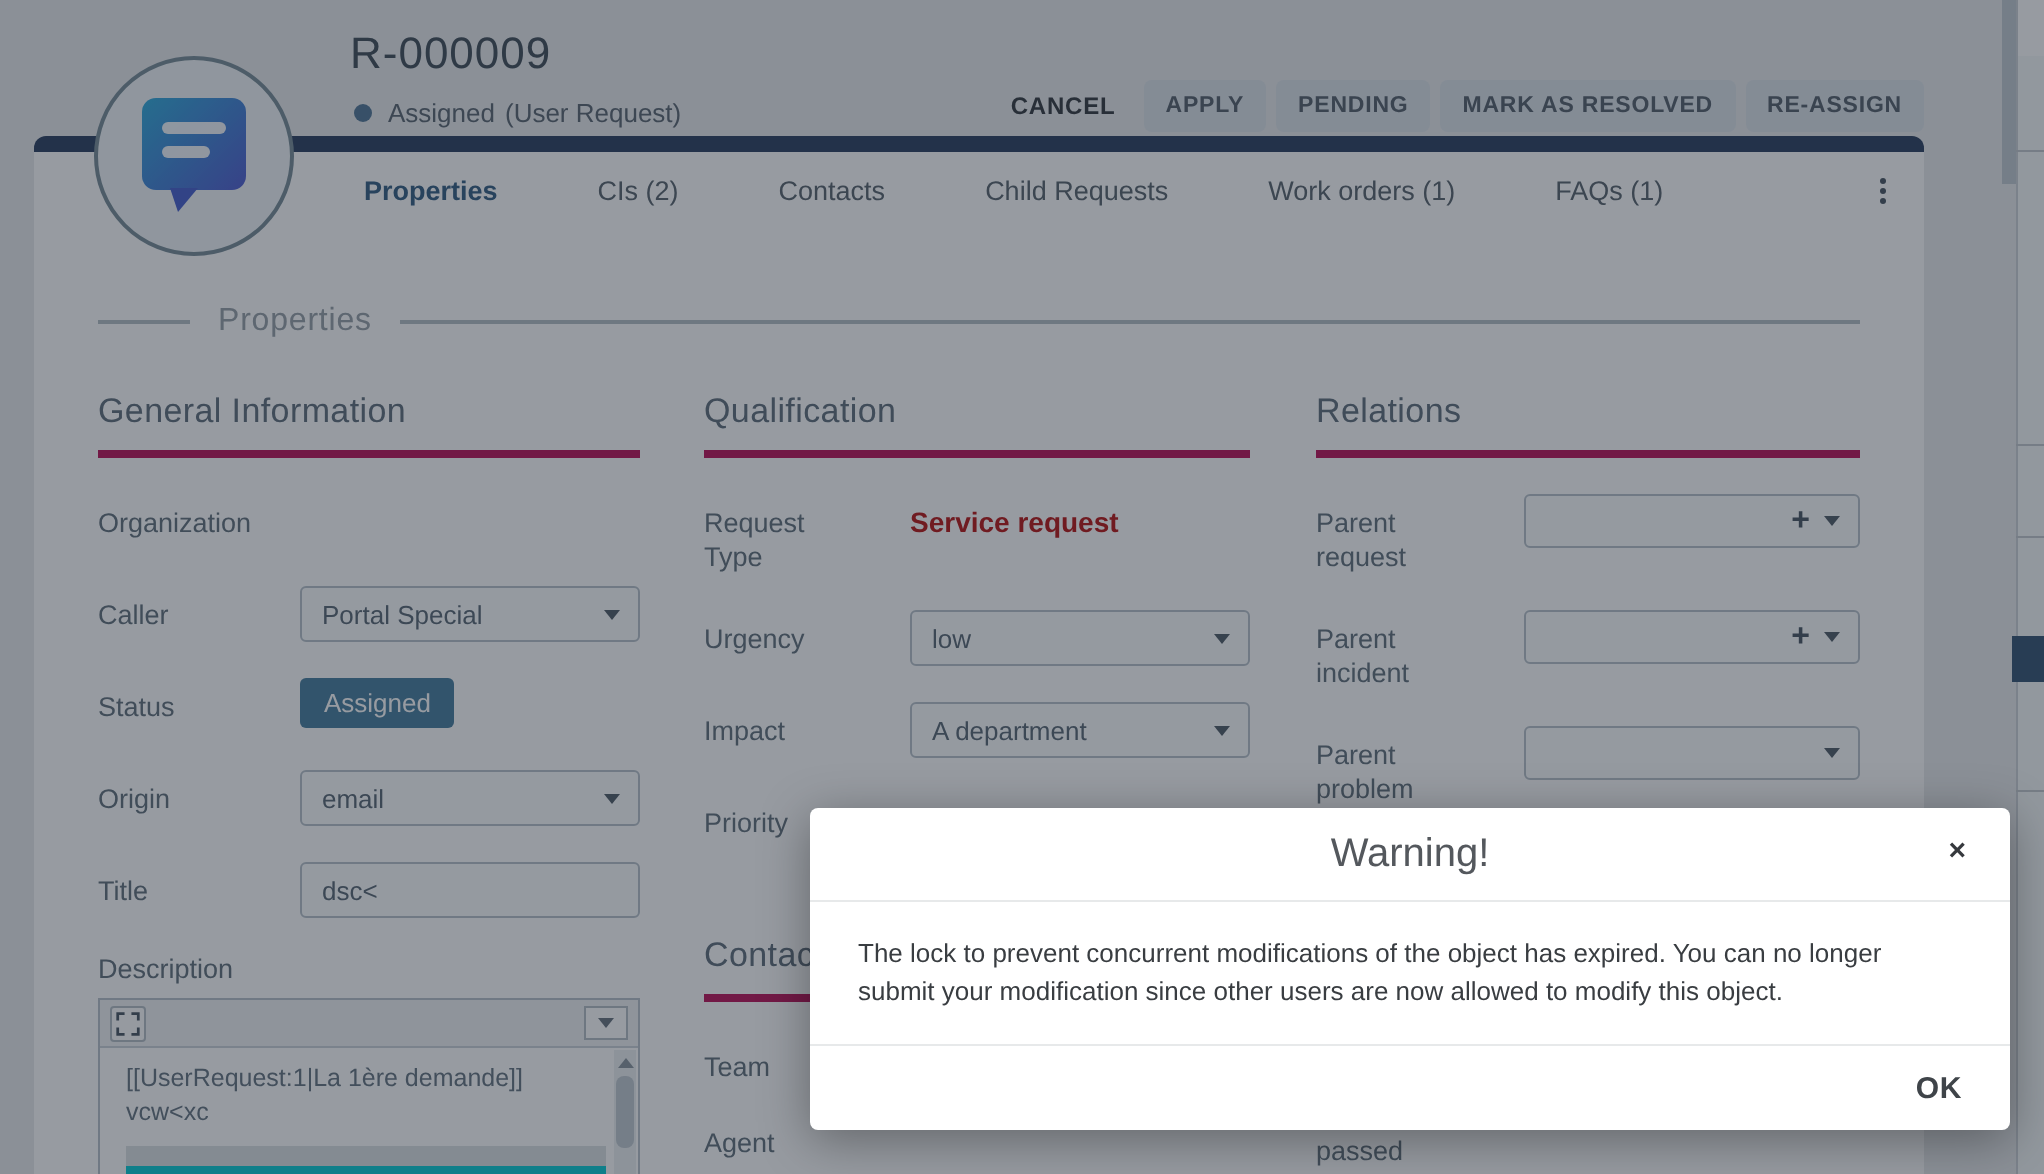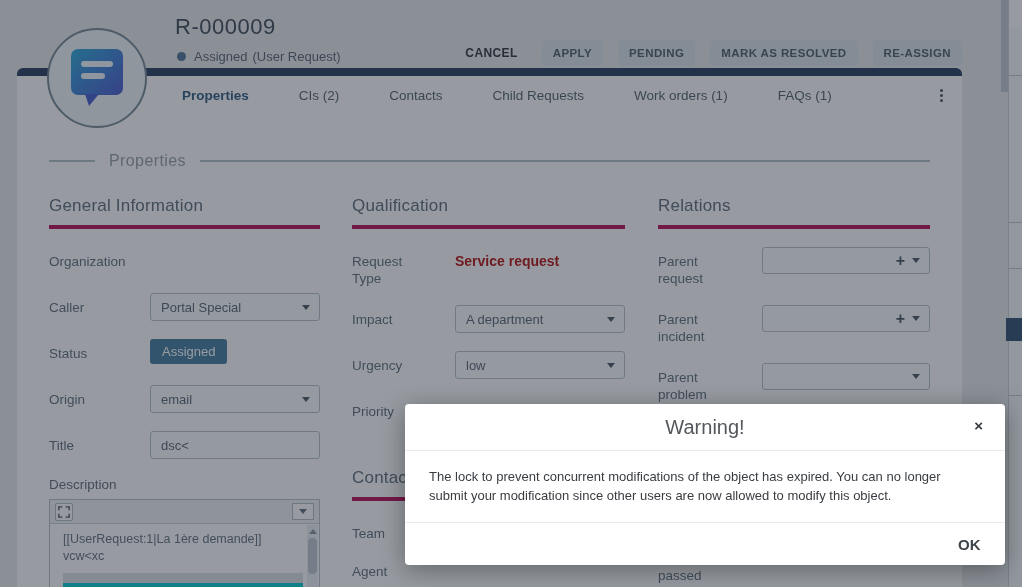--- a/index.html
+++ b/index.html
@@ -28,21 +28,21 @@
   .bubble { position:relative; width:52px; height:46px; border-radius:7px; margin-bottom:12px;
             background:linear-gradient(135deg,#35aedd 0%,#5560d2 100%); }
   .bubble .b1 { position:absolute; left:10px; top:12px; width:32px; height:6px; border-radius:3px; background:#fff; opacity:.93; }
   .bubble .b2 { position:absolute; left:10px; top:24px; width:24px; height:6px; border-radius:3px; background:#fff; opacity:.93; }
   .bubble::after { content:""; position:absolute; left:14px; bottom:-11px; width:0; height:0;
                    border-top:12px solid #4b63cf; border-left:4px solid transparent; border-right:10px solid transparent; }
   .obj-title { position:absolute; left:158px; top:14px; font-size:22px; color:#46525d; letter-spacing:.5px; z-index:3; }
   .status-line { position:absolute; left:160px; top:49px; display:flex; align-items:center; font-size:13px; color:#5f6a75; z-index:3; }
   .status-line .dot { width:9px; height:9px; border-radius:50%; background:#567a99; margin-right:8px; }
   .status-line .cls { margin-left:5px; }
-  .actions { position:absolute; right:0; top:40px; display:flex; align-items:center; gap:15px; z-index:3; }
+  .actions { position:absolute; right:0; top:40px; display:flex; align-items:center; gap:5px; z-index:3; }
   .cancel { font-size:12px; font-weight:bold; color:#3a3f45; letter-spacing:.4px; margin-right:9px; cursor:pointer; }
   .abtn { background:#dde4ea; border:none; border-radius:4px; padding:7px 11px; font-size:11.5px; font-weight:bold;
           color:#5a646f; letter-spacing:.4px; font-family:inherit; cursor:pointer; }
 
   
   .tabs { position:absolute; left:0; top:10px; width:945px; display:flex; align-items:center; gap:50px;
           padding-left:165px; font-size:13.5px; color:#5d6871; }
   .tab { cursor:pointer; white-space:nowrap; }
   .tab.active { color:#3a6286; font-weight:bold; }
   .kebab { margin-left:auto; margin-right:16px; display:flex; flex-direction:column; gap:2px; cursor:pointer; padding:3px; }
@@ -254,35 +254,35 @@
         <div class="section-title">Qualification</div>
 
         <div class="frow h58">
           <span class="flabel">Request Type</span>
           <div class="fctrl">
             <div class="ro-value">Service request</div>
           </div>
         </div>
 
         <div class="frow">
+          <span class="flabel">Urgency</span>
+          <div class="fctrl">
+            <div class="select-box">
+              <span>low</span>
+              <span class="spacer"></span>
+              <span class="caret"></span>
+            </div>
+          </div>
+        </div>
+
+        <div class="frow">
           <span class="flabel">Impact</span>
           <div class="fctrl">
             <div class="select-box">
               <span>A department</span>
-              <span class="spacer"></span>
-              <span class="caret"></span>
-            </div>
-          </div>
-        </div>
-
-        <div class="frow">
-          <span class="flabel">Urgency</span>
-          <div class="fctrl">
-            <div class="select-box">
-              <span>low</span>
               <span class="spacer"></span>
               <span class="caret"></span>
             </div>
           </div>
         </div>
 
         <div class="frow">
           <span class="flabel">Priority</span>
           <div class="fctrl">
             <div class="ro-value">low</div>

